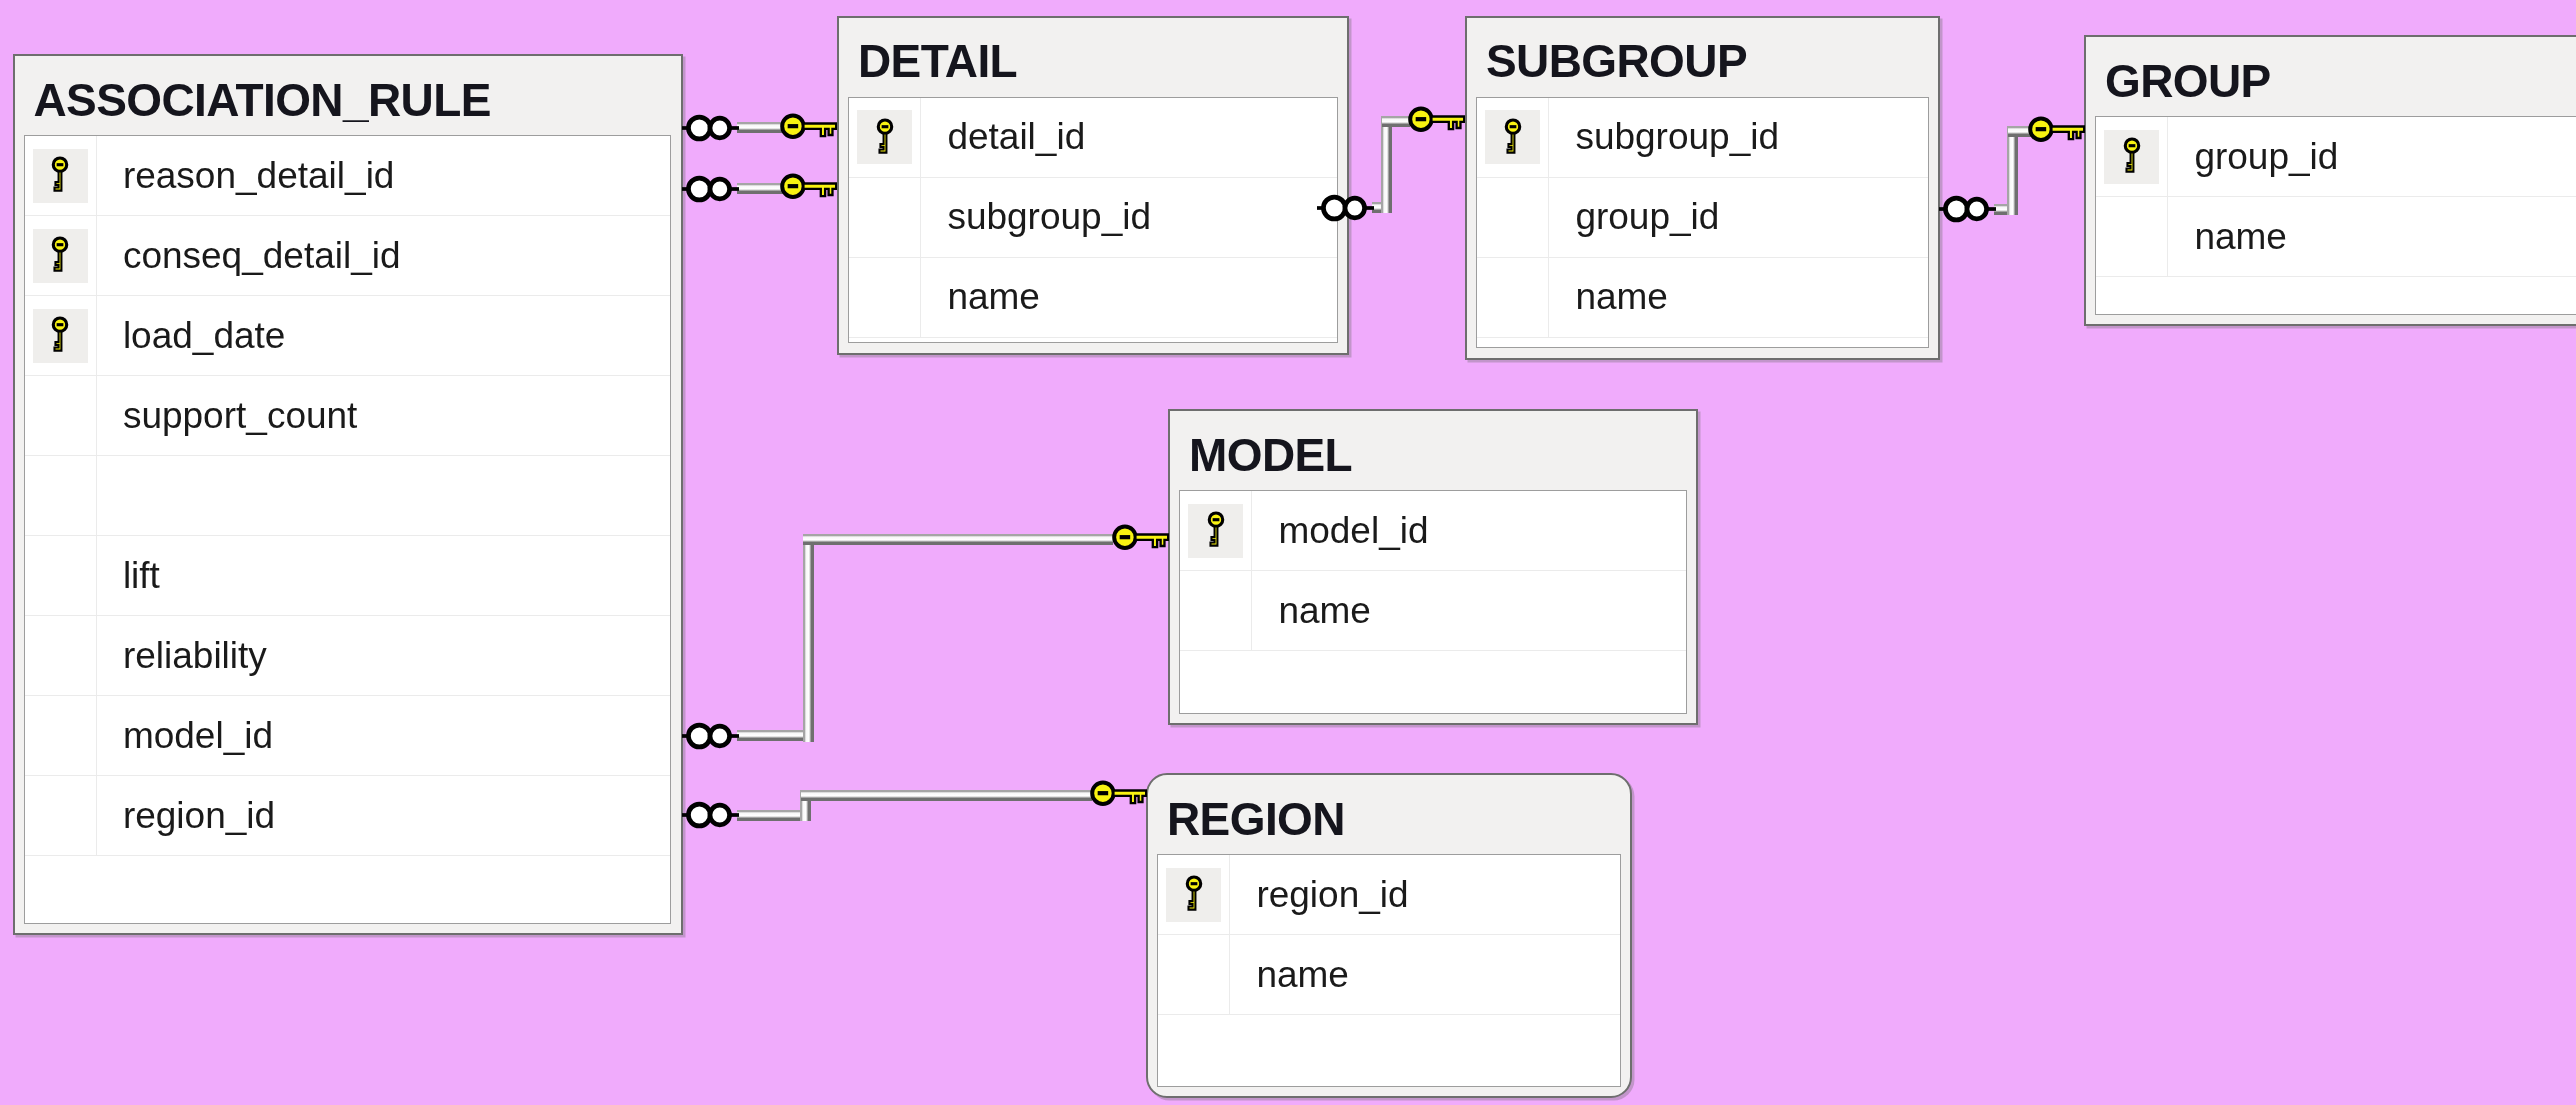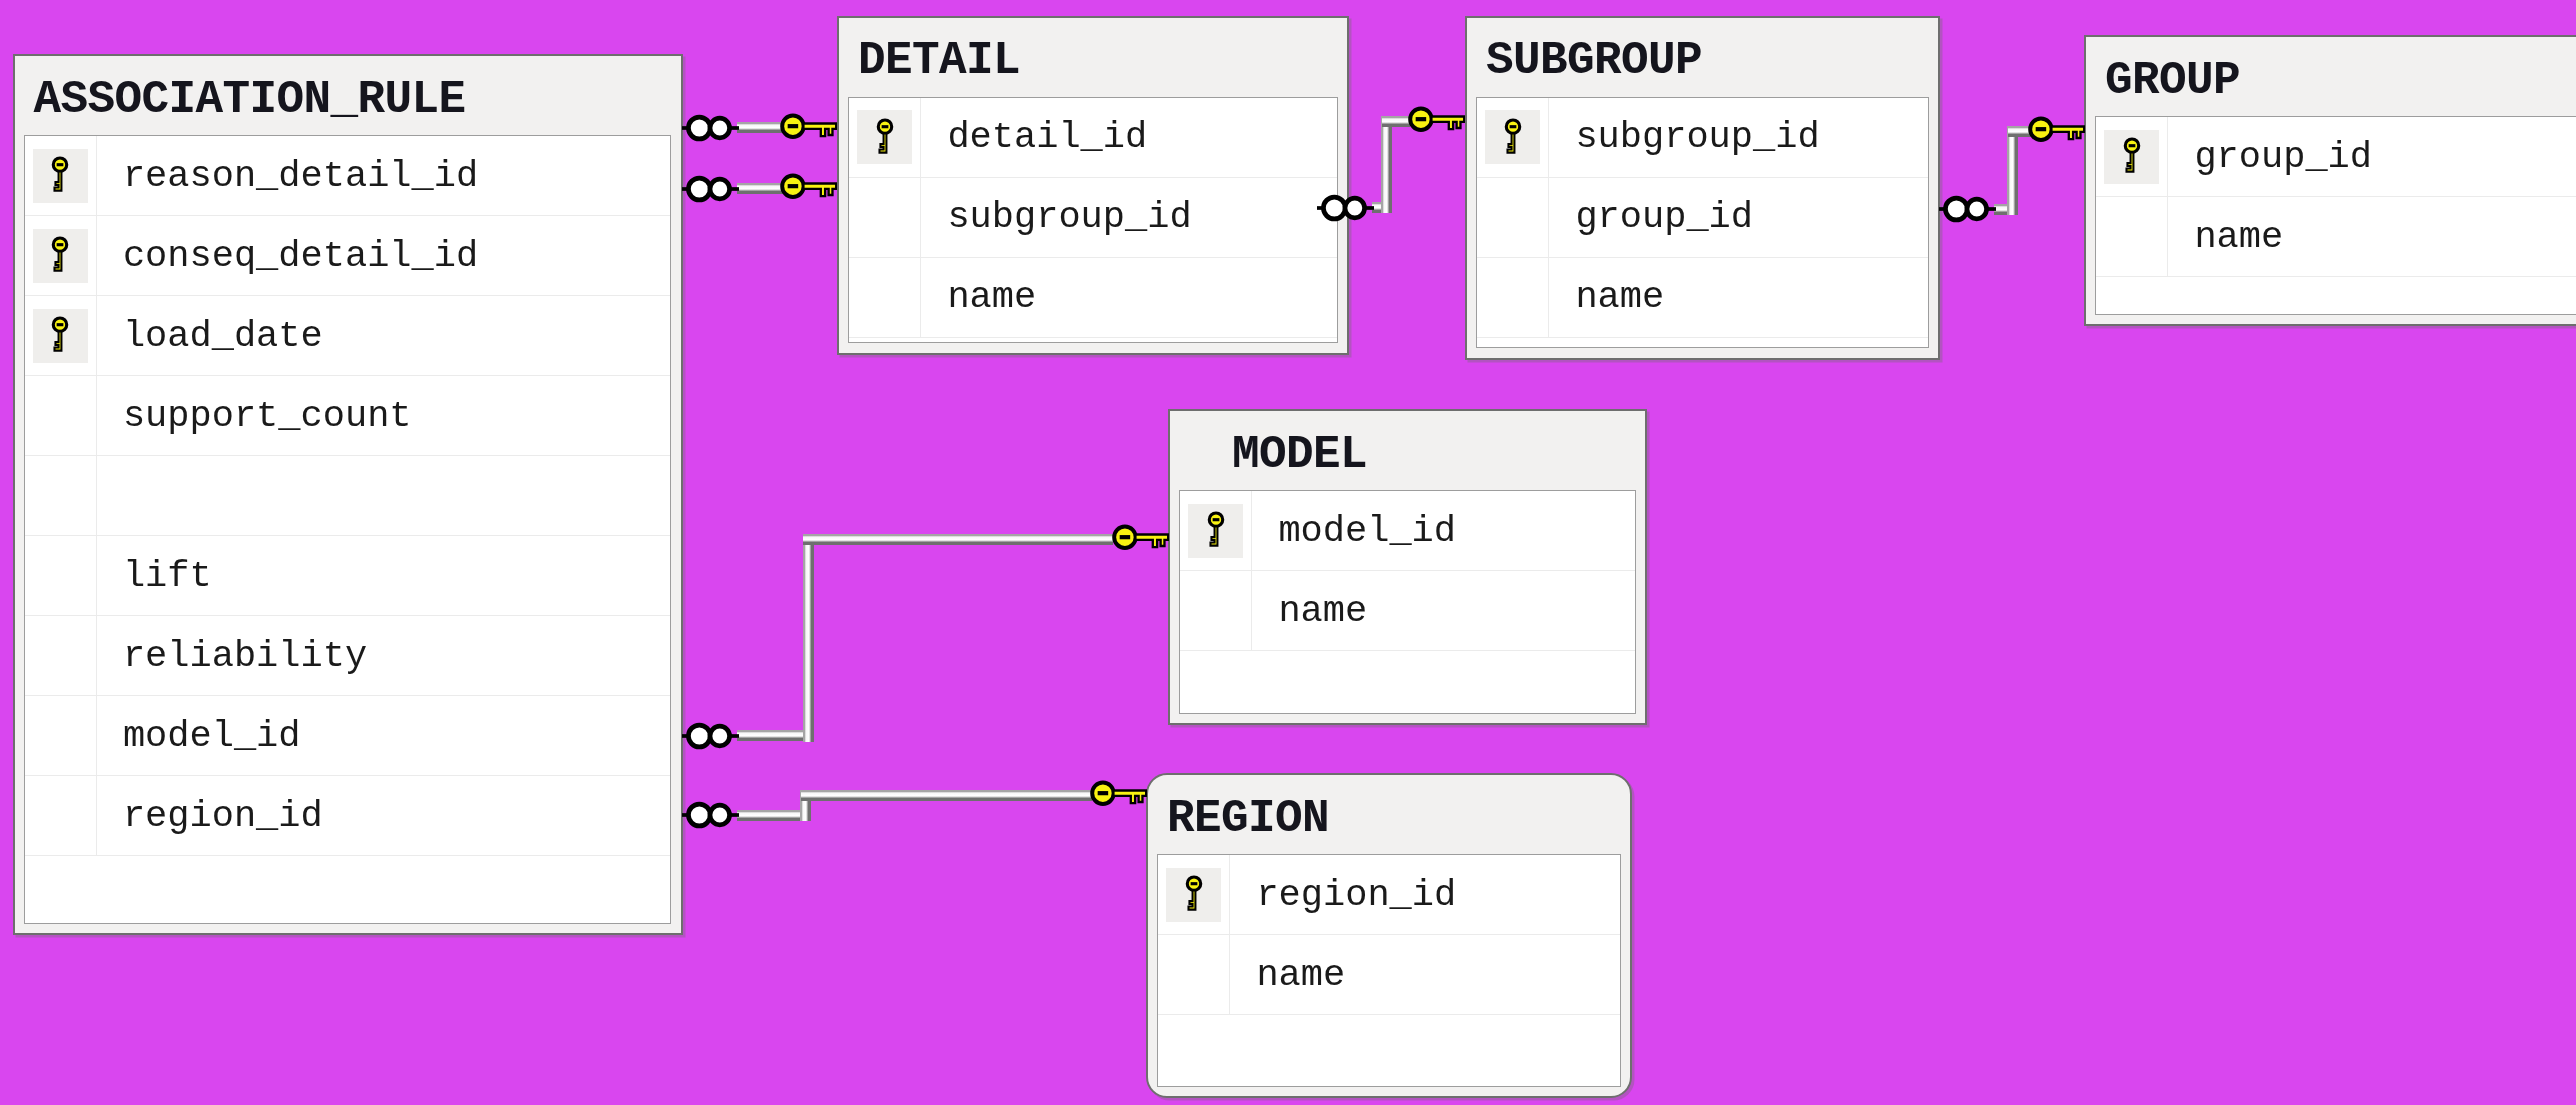--- a/index.html
+++ b/index.html
@@ -1,20 +1,20 @@
 <!DOCTYPE html>
 <html style="font-size:10px"><head>
 <meta charset="utf-8">
 <style>
   html,body{margin:0;padding:0;background:#ffffff;}
   #canvas{
     position:relative;
     width:2576px;height:1105px;
-    background:#d946ef;
-    font-family:Liberation Mono, monospace;
+    background:#f0abfc;
+    font-family:Liberation Sans, sans-serif;
     overflow:hidden;
   }
   
   .tbl{
     position:absolute;
     box-sizing:border-box;
     background:#F2F1F0;
     border:2.5px solid #6E6E6E;
     box-shadow:2.5px 2.5px 0 rgba(110,110,110,0.35);
   }
@@ -252,21 +252,21 @@
           </div>
         </div>
         <div class="col-row">
           <div class="icon-cell"></div>
           <div class="name-cell">
             <span>name</span>
           </div>
         </div>
       </div>
     </div>
-    <div class="tbl" style="left: 1168px; top: 409px; width: 479px; height: 316px; padding-left: 43px;">
+    <div class="tbl" style="left: 1168px; top: 409px; width: 530px; height: 316px;">
       <div class="tbl-header">
         <span class="tbl-title">MODEL</span>
       </div>
       <div class="tbl-grid">
         <div class="col-row">
           <div class="icon-cell">
             <div class="pk-box">
               <svg viewBox="0 0 20 32" width="24" height="39">
                 <circle cx="10" cy="7" r="5.6" fill="#F8F211" stroke="#000" stroke-width="2.6"></circle>
                 <line x1="7.2" y1="7" x2="12.8" y2="7" stroke="#000" stroke-width="2.6"></line>

